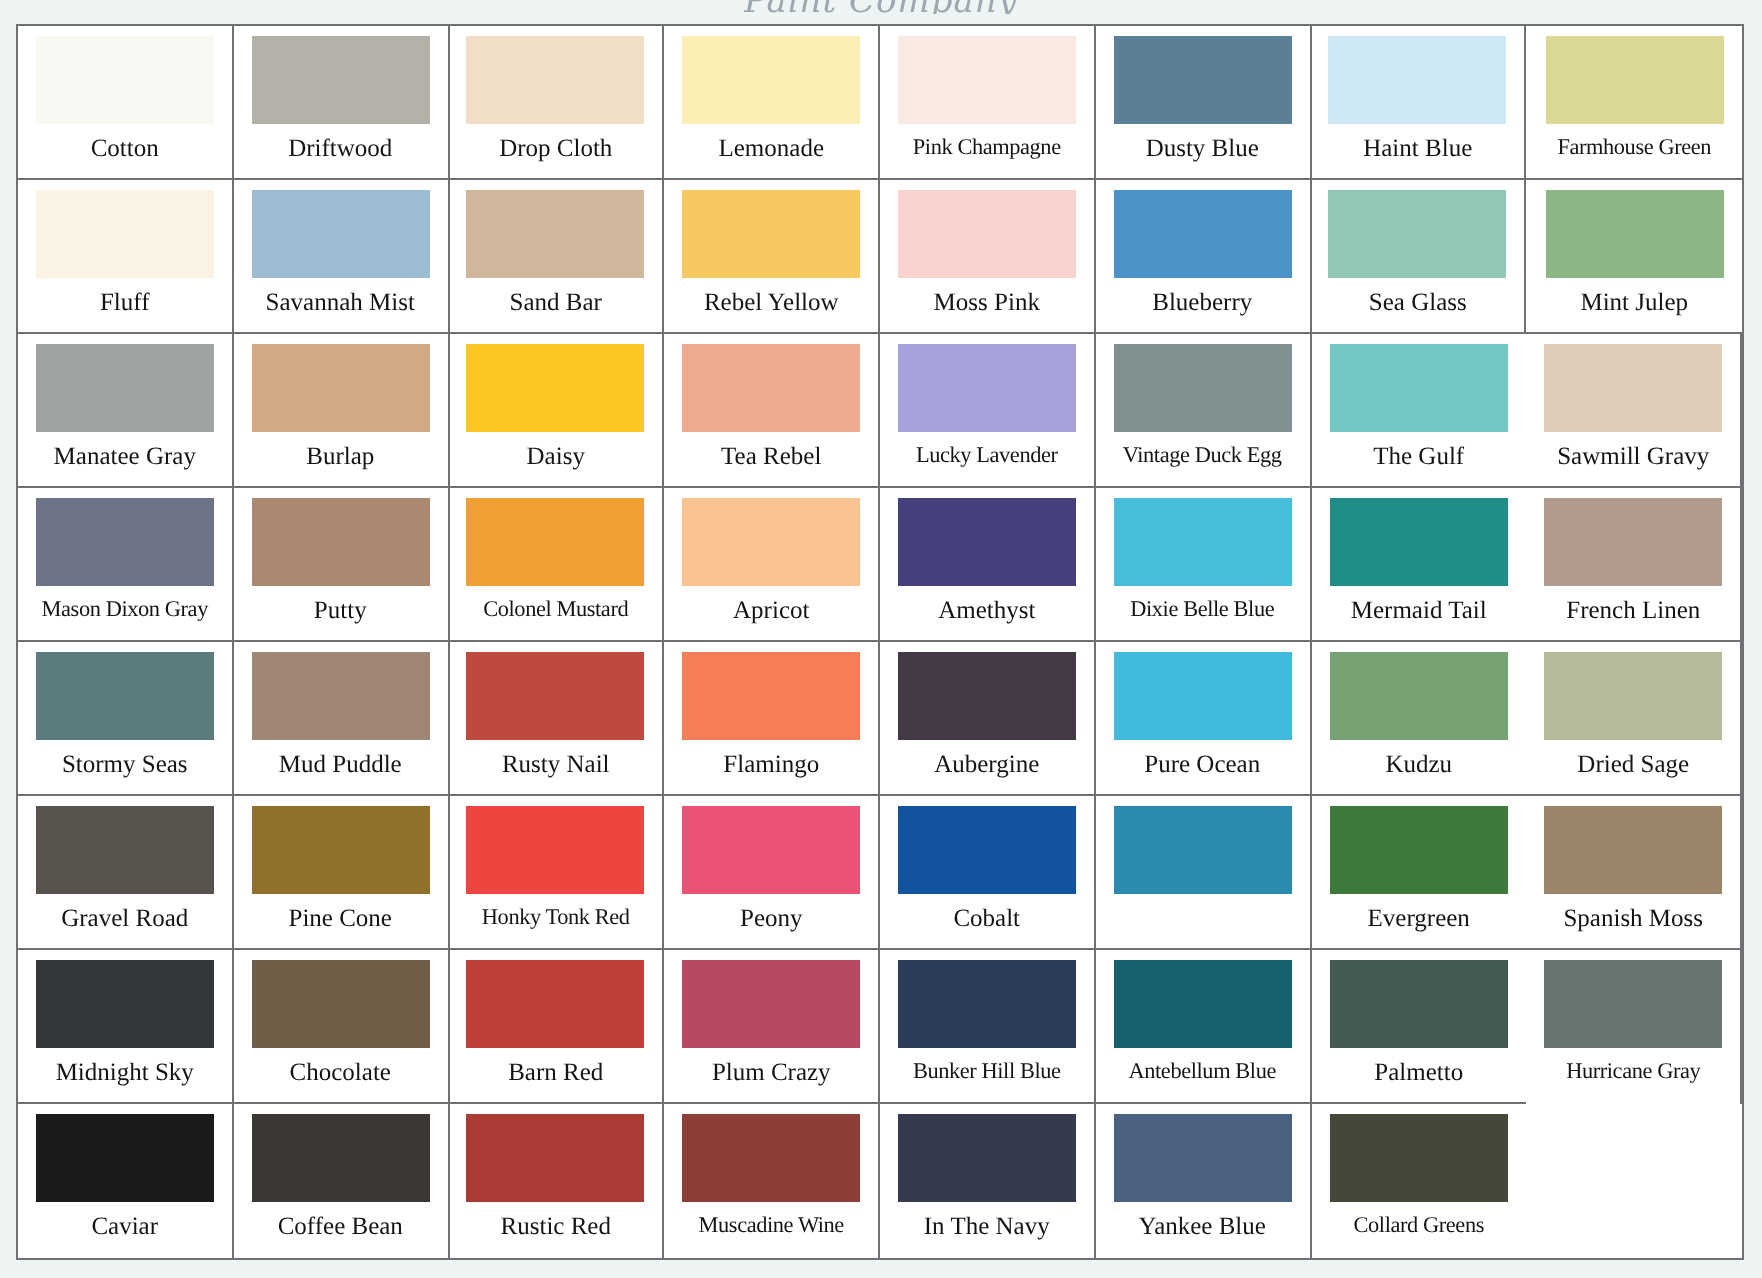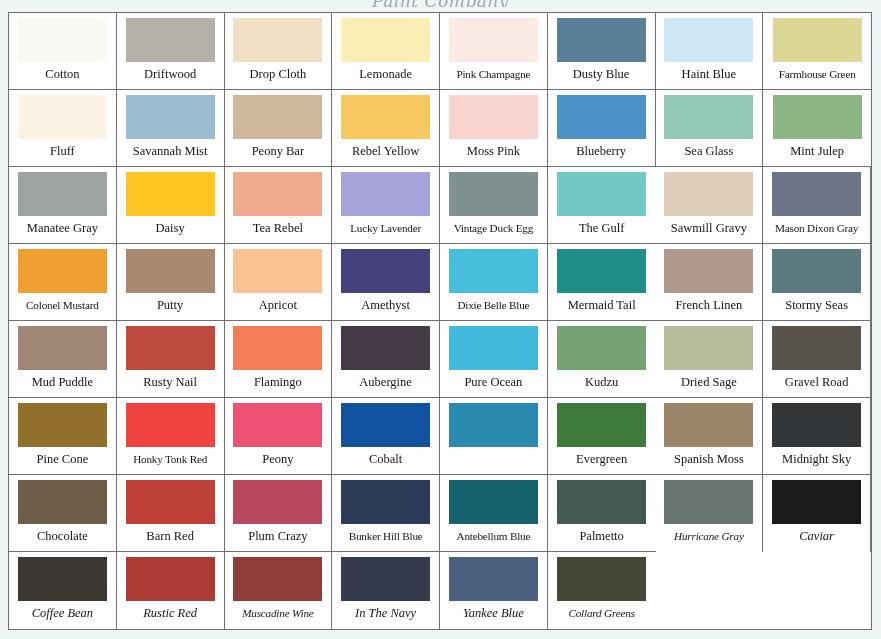--- a/index.html
+++ b/index.html
@@ -58,21 +58,21 @@
     box-sizing: border-box;
     background: #ffffff;
     display: flex;
     flex-direction: column;
     align-items: center;
     justify-content: flex-start;
     padding: 5px 4px 0 4px;
     overflow: hidden;
   }
   .swatch-cell.last-col { border-right: none; }
-  .swatch-cell.last-row { border-bottom: none; font-style: italic; }
+  .swatch-cell.last-row { border-bottom: none; }
 
   .swatch-chip {
     width: 89px;
     height: 44px;
     flex: none;
   }
 
   .swatch-label {
     flex: 1 1 auto;
     display: flex;
@@ -130,21 +130,21 @@
       <div class="swatch-cell">
         <div class="swatch-chip" style="background: rgb(251, 243, 227);"></div>
         <div class="swatch-label">Fluff</div>
       </div>
       <div class="swatch-cell">
         <div class="swatch-chip" style="background: rgb(156, 189, 209);"></div>
         <div class="swatch-label">Savannah Mist</div>
       </div>
       <div class="swatch-cell">
         <div class="swatch-chip" style="background: rgb(207, 183, 155);"></div>
-        <div class="swatch-label">Peony Bar</div>
+        <div class="swatch-label">Sand Bar</div>
       </div>
       <div class="swatch-cell">
         <div class="swatch-chip" style="background: rgb(247, 199, 96);"></div>
         <div class="swatch-label">Rebel Yellow</div>
       </div>
       <div class="swatch-cell">
         <div class="swatch-chip" style="background: rgb(249, 211, 205);"></div>
         <div class="swatch-label">Moss Pink</div>
       </div>
       <div class="swatch-cell">
@@ -157,20 +157,24 @@
       </div>
       <div class="swatch-cell last-col">
         <div class="swatch-chip" style="background: rgb(140, 182, 132);"></div>
         <div class="swatch-label">Mint Julep</div>
       </div>
       <div class="swatch-cell">
         <div class="swatch-chip" style="background: rgb(160, 163, 163);"></div>
         <div class="swatch-label">Manatee Gray</div>
       </div>
       <div class="swatch-cell">
+        <div class="swatch-chip" style="background: rgb(211, 169, 132);"></div>
+        <div class="swatch-label">Burlap</div>
+      </div>
+      <div class="swatch-cell">
         <div class="swatch-chip" style="background: rgb(252, 198, 35);"></div>
         <div class="swatch-label">Daisy</div>
       </div>
       <div class="swatch-cell">
         <div class="swatch-chip" style="background: rgb(238, 171, 141);"></div>
         <div class="swatch-label">Tea Rebel</div>
       </div>
       <div class="swatch-cell">
         <div class="swatch-chip" style="background: rgb(167, 162, 218);"></div>
         <div class="swatch-label tight">Lucky Lavender</div>
@@ -185,26 +189,26 @@
       </div>
       <div class="swatch-cell">
         <div class="swatch-chip" style="background: rgb(221, 205, 185);"></div>
         <div class="swatch-label">Sawmill Gravy</div>
       </div>
       <div class="swatch-cell">
         <div class="swatch-chip" style="background: rgb(109, 116, 135);"></div>
         <div class="swatch-label tight">Mason Dixon Gray</div>
       </div>
       <div class="swatch-cell">
+        <div class="swatch-chip" style="background: rgb(171, 136, 112);"></div>
+        <div class="swatch-label">Putty</div>
+      </div>
+      <div class="swatch-cell">
         <div class="swatch-chip" style="background: rgb(240, 160, 48);"></div>
         <div class="swatch-label tight">Colonel Mustard</div>
-      </div>
-      <div class="swatch-cell">
-        <div class="swatch-chip" style="background: rgb(171, 136, 112);"></div>
-        <div class="swatch-label">Putty</div>
       </div>
       <div class="swatch-cell">
         <div class="swatch-chip" style="background: rgb(251, 195, 147);"></div>
         <div class="swatch-label">Apricot</div>
       </div>
       <div class="swatch-cell">
         <div class="swatch-chip" style="background: rgb(69, 64, 123);"></div>
         <div class="swatch-label">Amethyst</div>
       </div>
       <div class="swatch-cell">

